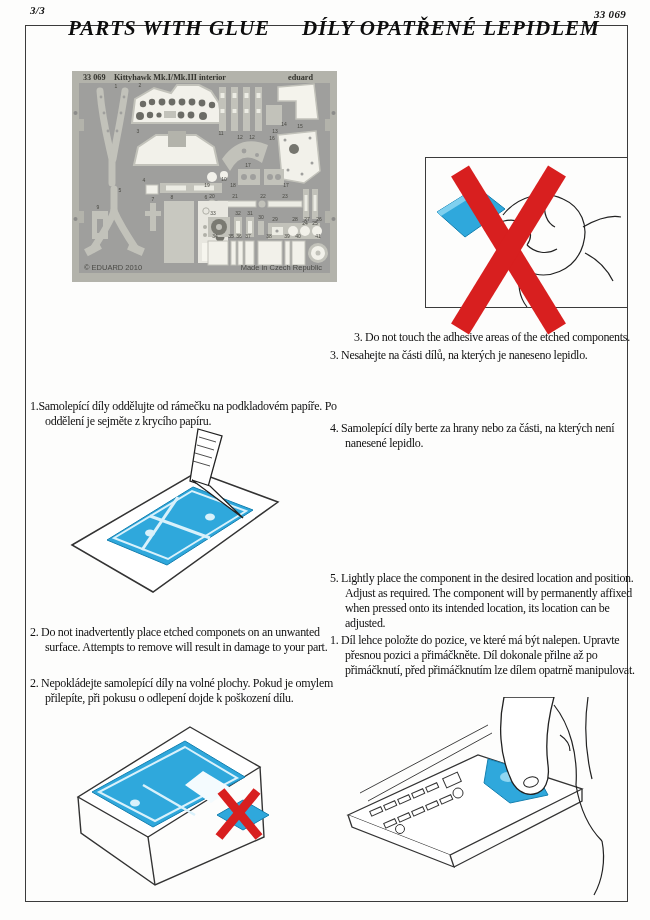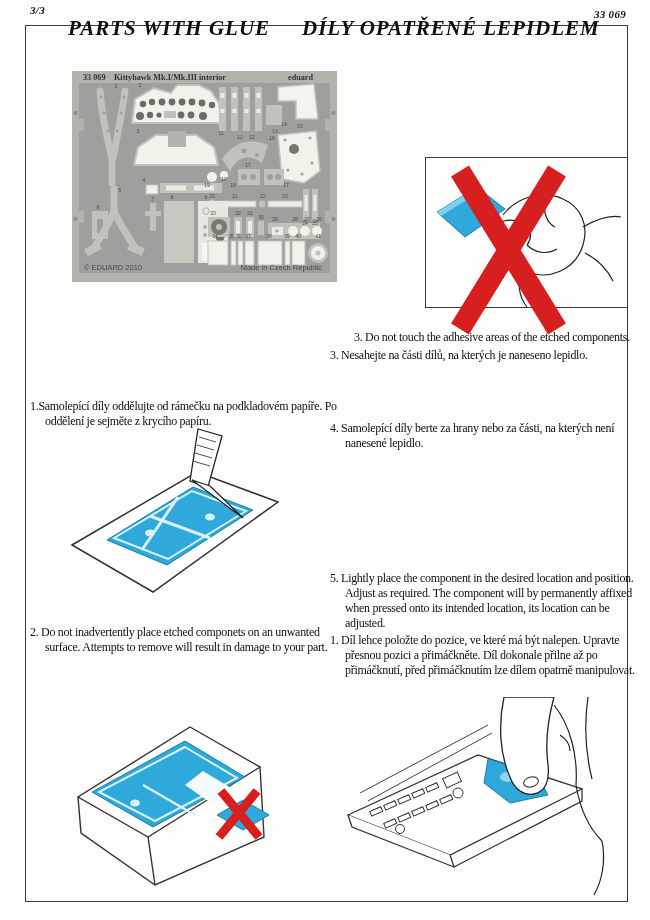--- a/index.html
+++ b/index.html
@@ -262,20 +262,21 @@
       <path d="M96,114 C92,126 94,140 102,150"></path>
     </g>
     <g stroke="#d81f1f" stroke-width="21" stroke-linecap="butt">
       <line x1="35" y1="14" x2="132" y2="172"></line>
       <line x1="132" y1="14" x2="35" y2="172"></line>
     </g>
   </svg>
 
   <div class="instr" style="left:30px;top:378px;width:294px;margin-top:21px;">1.Samolepící díly oddělujte od rámečku na podkladovém papíře. Po oddělení je sejměte z krycího papíru.</div>
   <div class="instr" style="left:30px;top:625px;width:294px;">2. Do not inadvertently place  etched componets on an unwanted  surface. Attempts  to remove will result in damage to your part.</div>
+  <div class="instr" style="left:30px;top:676px;width:294px;">2. Nepokládejte  samolepící díly na volné plochy. Pokud je  omylem přilepíte, při pokusu o odlepení dojde k poškození  dílu.</div>
 
   <div class="instr" style="left:318px;top:330px;width:294px;margin-left:36px;">3. Do not touch the adhesive areas of the etched components.</div>
   <div class="instr" style="left:330px;top:348px;width:294px;">3. Nesahejte na části dílů, na kterých je naneseno lepidlo.</div>
   <div class="instr" style="left:330px;top:421px;width:294px;">4. Samolepící díly berte za hrany nebo za části, na kterých není nanesené lepidlo.</div>
   <div class="instr" style="left:330px;top:571px;width:294px;">5. Lightly place the component in the desired location and position. Adjust as required. The component will by permanently affixed when pressed onto its intended location, its location can be adjusted.</div>
   <div class="instr" style="left:330px;top:633px;width:294px;">1. Díl lehce položte do pozice, ve které má být nalepen. Upravte přesnou pozici a přimáčkněte. Díl dokonale přilne až po přimáčknutí, před přimáčknutím lze dílem opatrně manipulovat.</div>
 
   <svg class="abs" style="left:50px;top:425px;" width="275" height="200" viewBox="0 0 275 200">
     <polygon points="22,120 147,47 228,77 103,167" fill="#ffffff" stroke="#333" stroke-width="1.5"></polygon>
     <polygon points="57,115 143,62 203,85 117,140" fill="#2fa8dc" stroke="#1580b0" stroke-width="1"></polygon>

